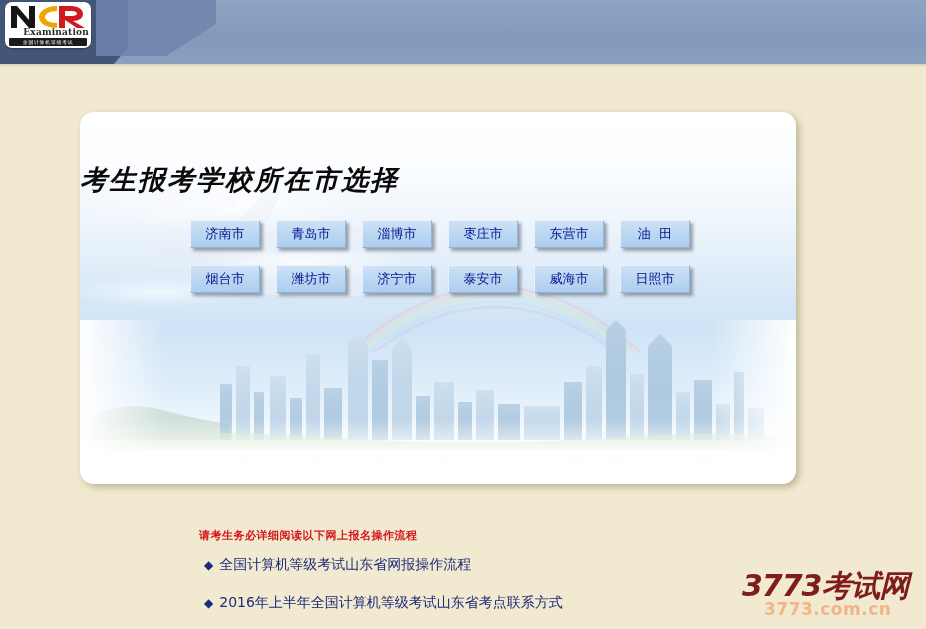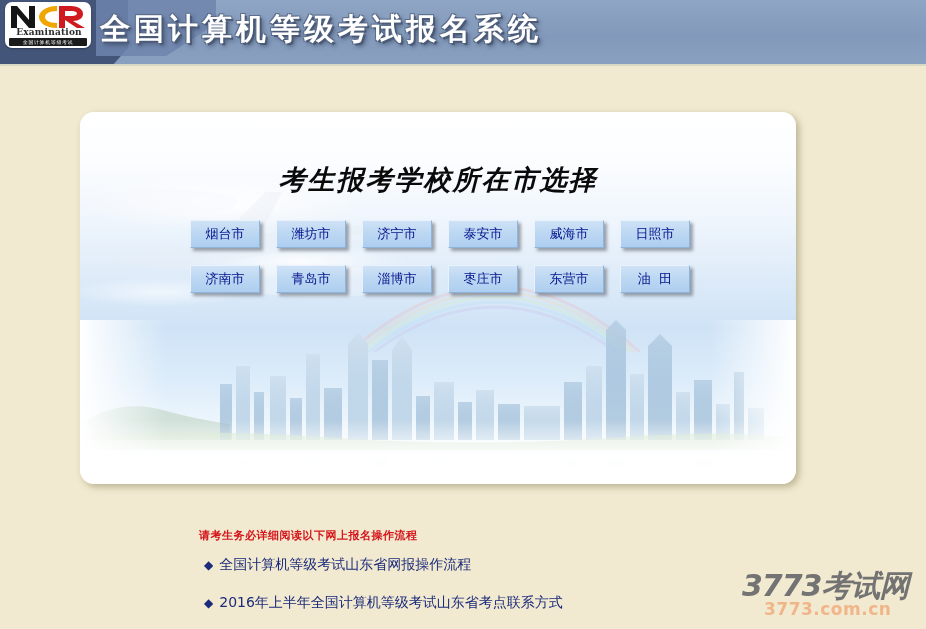--- a/index.html
+++ b/index.html
@@ -41,21 +41,21 @@
   }
   #logo-letters{
     position:absolute;left:0;top:0;width:86px;height:30px;
   }
   #logo-letters svg{display:block;}
   #logo-exam{
     position:absolute;left:4px;top:25px;width:80px;
     font-family:"DejaVu Serif","Liberation Serif",serif;
     font-size:9px;font-weight:bold;color:#2b2b2b;
     letter-spacing:.2px;line-height:10px;
-    text-align:center;
+    text-align:right;
   }
   #logo-cnbar{
     position:absolute;left:4px;top:36px;width:78px;height:8px;
     background:#1b1b1b;border-radius:1px;
     color:#fff;font-size:5px;line-height:8px;text-align:center;
     letter-spacing:.6px;white-space:nowrap;overflow:hidden;
   }
 
   #header-title{
     position:absolute;left:100px;top:9px;
@@ -99,21 +99,21 @@
     pointer-events:none;opacity:.55;
   }
   
   #panel-skyline{
     position:absolute;left:0;bottom:14px;width:716px;height:150px;
     pointer-events:none;
   }
   #panel-skyline svg{display:block;}
 
   #panel-heading{
-    position:absolute;left:0;top:50px;width:716px;text-align:center;
+    position:absolute;left:0;top:50px;width:716px;
     font-family:"DejaVu Serif","Liberation Serif",serif;
     font-size:27px;font-weight:bold;font-style:italic;color:#0a0a0a;
     letter-spacing:2px;
     z-index:5;
   }
 
   #city-grid{
     position:absolute;left:110px;top:108px;width:512px;
     z-index:6;
   }
@@ -156,21 +156,21 @@
 
   
   #watermark{
     position:absolute;left:742px;top:566px;width:180px;height:56px;
     pointer-events:none;user-select:none;
   }
   #wm-main{
     position:absolute;left:0;top:0;width:180px;
     font-family:"DejaVu Sans","Liberation Sans",sans-serif;
     font-size:30px;font-weight:bold;font-style:italic;
-    color:#737373;letter-spacing:-1px;white-space:nowrap;
+    color:#7f1d1d;letter-spacing:-1px;white-space:nowrap;
   }
   #wm-sub{
     position:absolute;left:22px;top:33px;width:180px;
     font-family:"DejaVu Sans","Liberation Sans",sans-serif;
     font-size:17px;font-weight:bold;color:#f0b68a;
     letter-spacing:.5px;white-space:nowrap;
   }
 </style>
 </head>
 <body>
@@ -184,21 +184,20 @@
       <svg width="86" height="30" viewBox="0 0 86 30" xmlns="http://www.w3.org/2000/svg">
         <path d="M6 26 L6 4 L12 4 L24 18 L24 4 L30 4 L30 26 L24 26 L12 12 L12 26 Z" fill="#151515"></path>
         <path d="M52 4 C40 4 34 10 34 15 C34 20 40 26 52 26 L52 21 C44 21 40 18 40 15 C40 12 44 9 52 9 Z" fill="#f0a500"></path>
         <path d="M54 26 L54 4 L66 4 C74 4 78 8 78 12 C78 16 74 19 68 19 L80 26 L72 26 L60 18 L60 26 Z M60 9 L60 14 L67 14 C70 14 72 13 72 11.5 C72 10 70 9 67 9 Z" fill="#cf1b20"></path>
       </svg>
     </div>
     <div id="logo-exam">Examination</div>
     <div id="logo-cnbar">全国计算机等级考试</div>
   </div>
 
-  <div id="header-title">全国计算机等级考试报名系统</div>
   <div id="header-bottomline"></div>
 </div>
 
 <div id="panel">
 
   <div id="panel-plane">
     <svg width="420" height="190" viewBox="0 0 420 190" xmlns="http://www.w3.org/2000/svg">
       <g fill="#e8eef6" opacity="0.75">
         <path d="M30 120 L190 92 L250 86 L300 88 L250 102 L120 128 Z"></path>
         <path d="M150 96 L196 50 L212 50 L188 96 Z"></path>
@@ -293,35 +292,35 @@
 
       <rect x="0" y="100" width="716" height="50" fill="url(#fadeout)"></rect>
       <rect x="0" y="0" width="716" height="150" fill="url(#sidefade)"></rect>
     </svg>
   </div>
 
   <div id="panel-heading">考生报考学校所在市选择</div>
 
   <div id="city-grid">
     <div class="city-row">
+      <div class="city-btn">济南市</div>
+      <div class="city-btn">青岛市</div>
+      <div class="city-btn">淄博市</div>
+      <div class="city-btn">枣庄市</div>
+      <div class="city-btn">东营市</div>
+      <div class="city-btn">油  田</div>
+    </div>
+    <div class="city-row">
       <div class="city-btn">烟台市</div>
       <div class="city-btn">潍坊市</div>
       <div class="city-btn">济宁市</div>
       <div class="city-btn">泰安市</div>
       <div class="city-btn">威海市</div>
       <div class="city-btn">日照市</div>
     </div>
-    <div class="city-row">
-      <div class="city-btn">济南市</div>
-      <div class="city-btn">青岛市</div>
-      <div class="city-btn">淄博市</div>
-      <div class="city-btn">枣庄市</div>
-      <div class="city-btn">东营市</div>
-      <div class="city-btn">油  田</div>
-    </div>
   </div>
 </div>
 
 <div id="notice">
   <div id="notice-title">请考生务必详细阅读以下网上报名操作流程</div>
 
   <a id="link-1" class="notice-link" href="#">
     <span class="bullet">◆</span><span>全国计算机等级考试山东省网报操作流程</span>
   </a>
 

